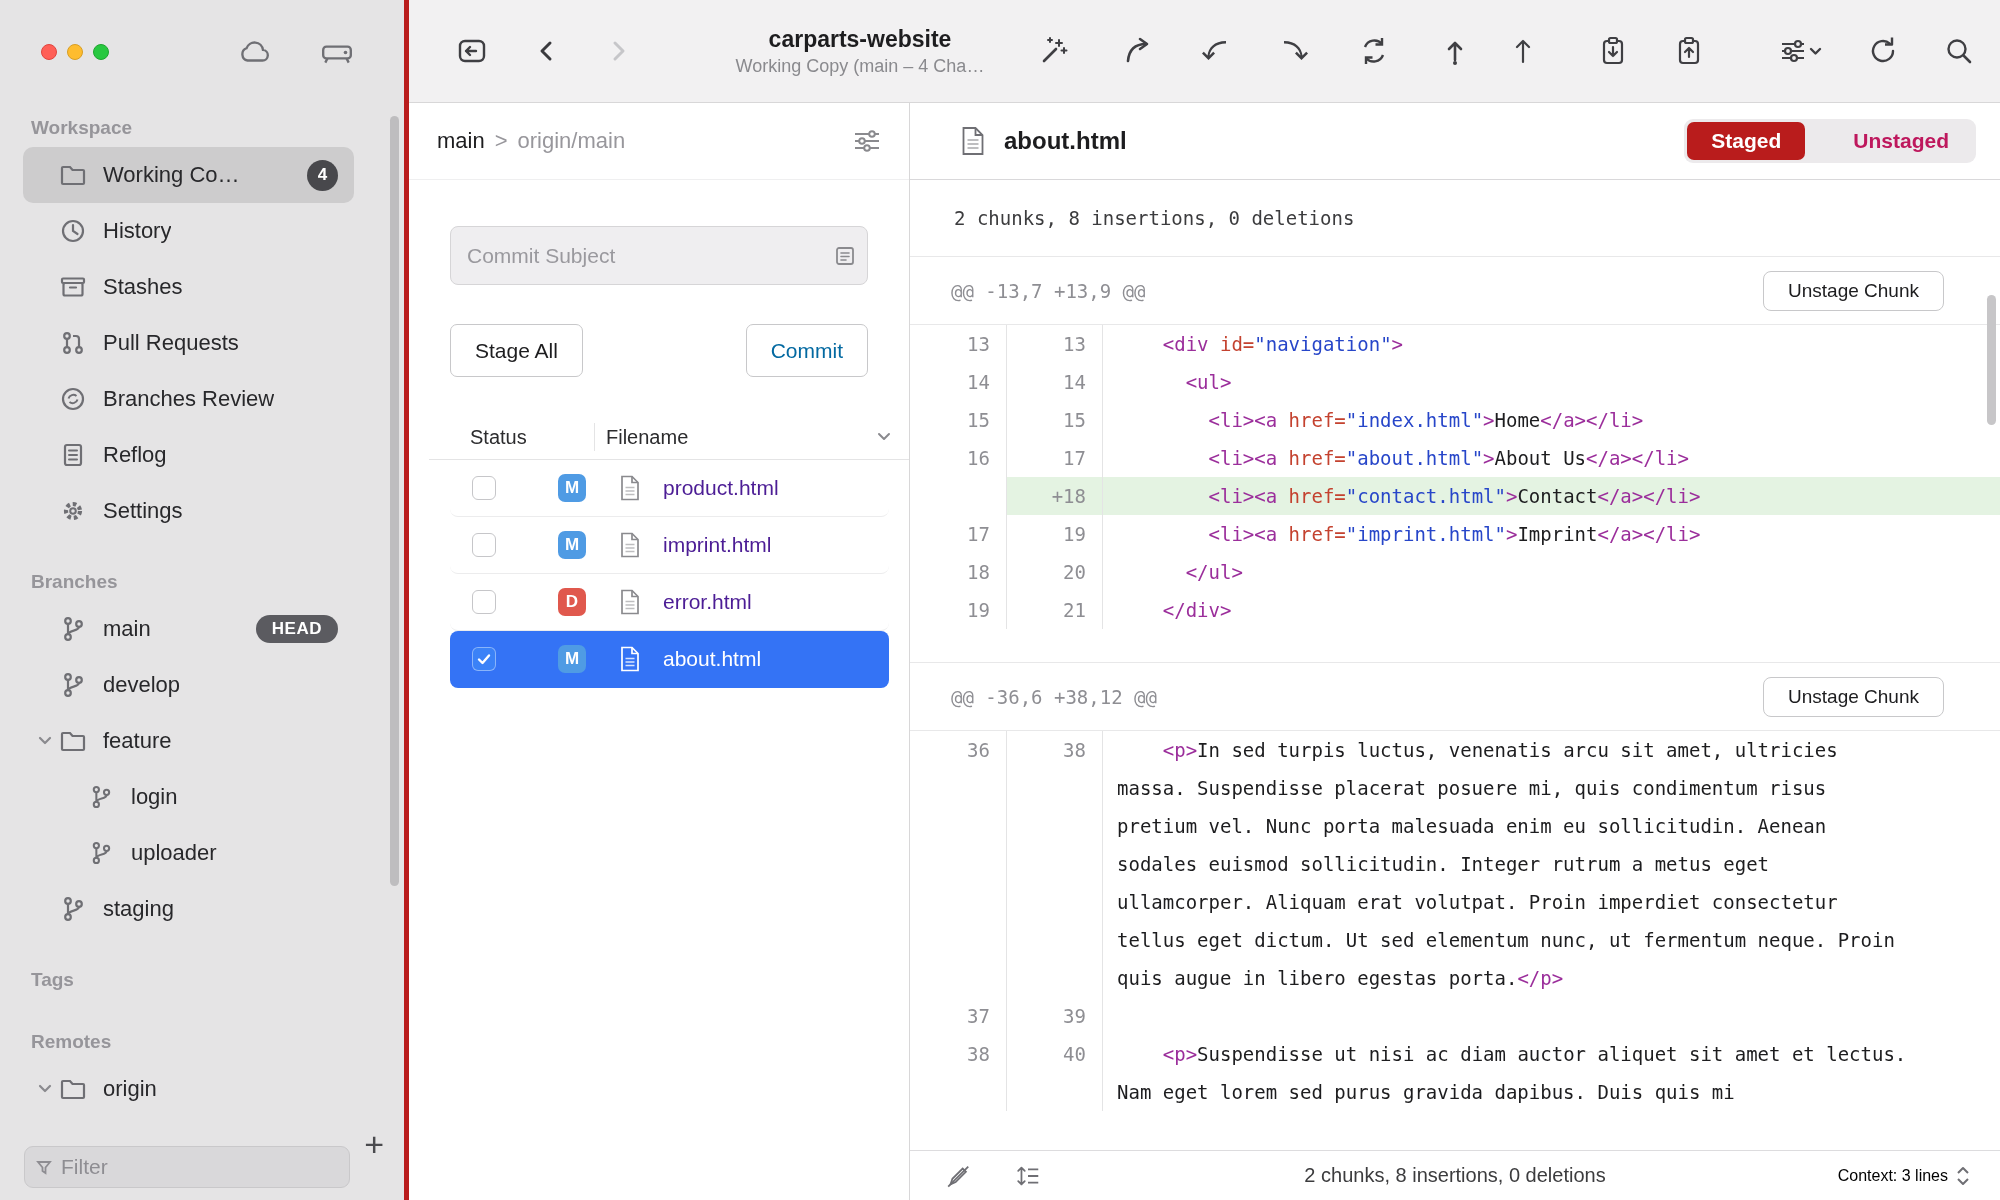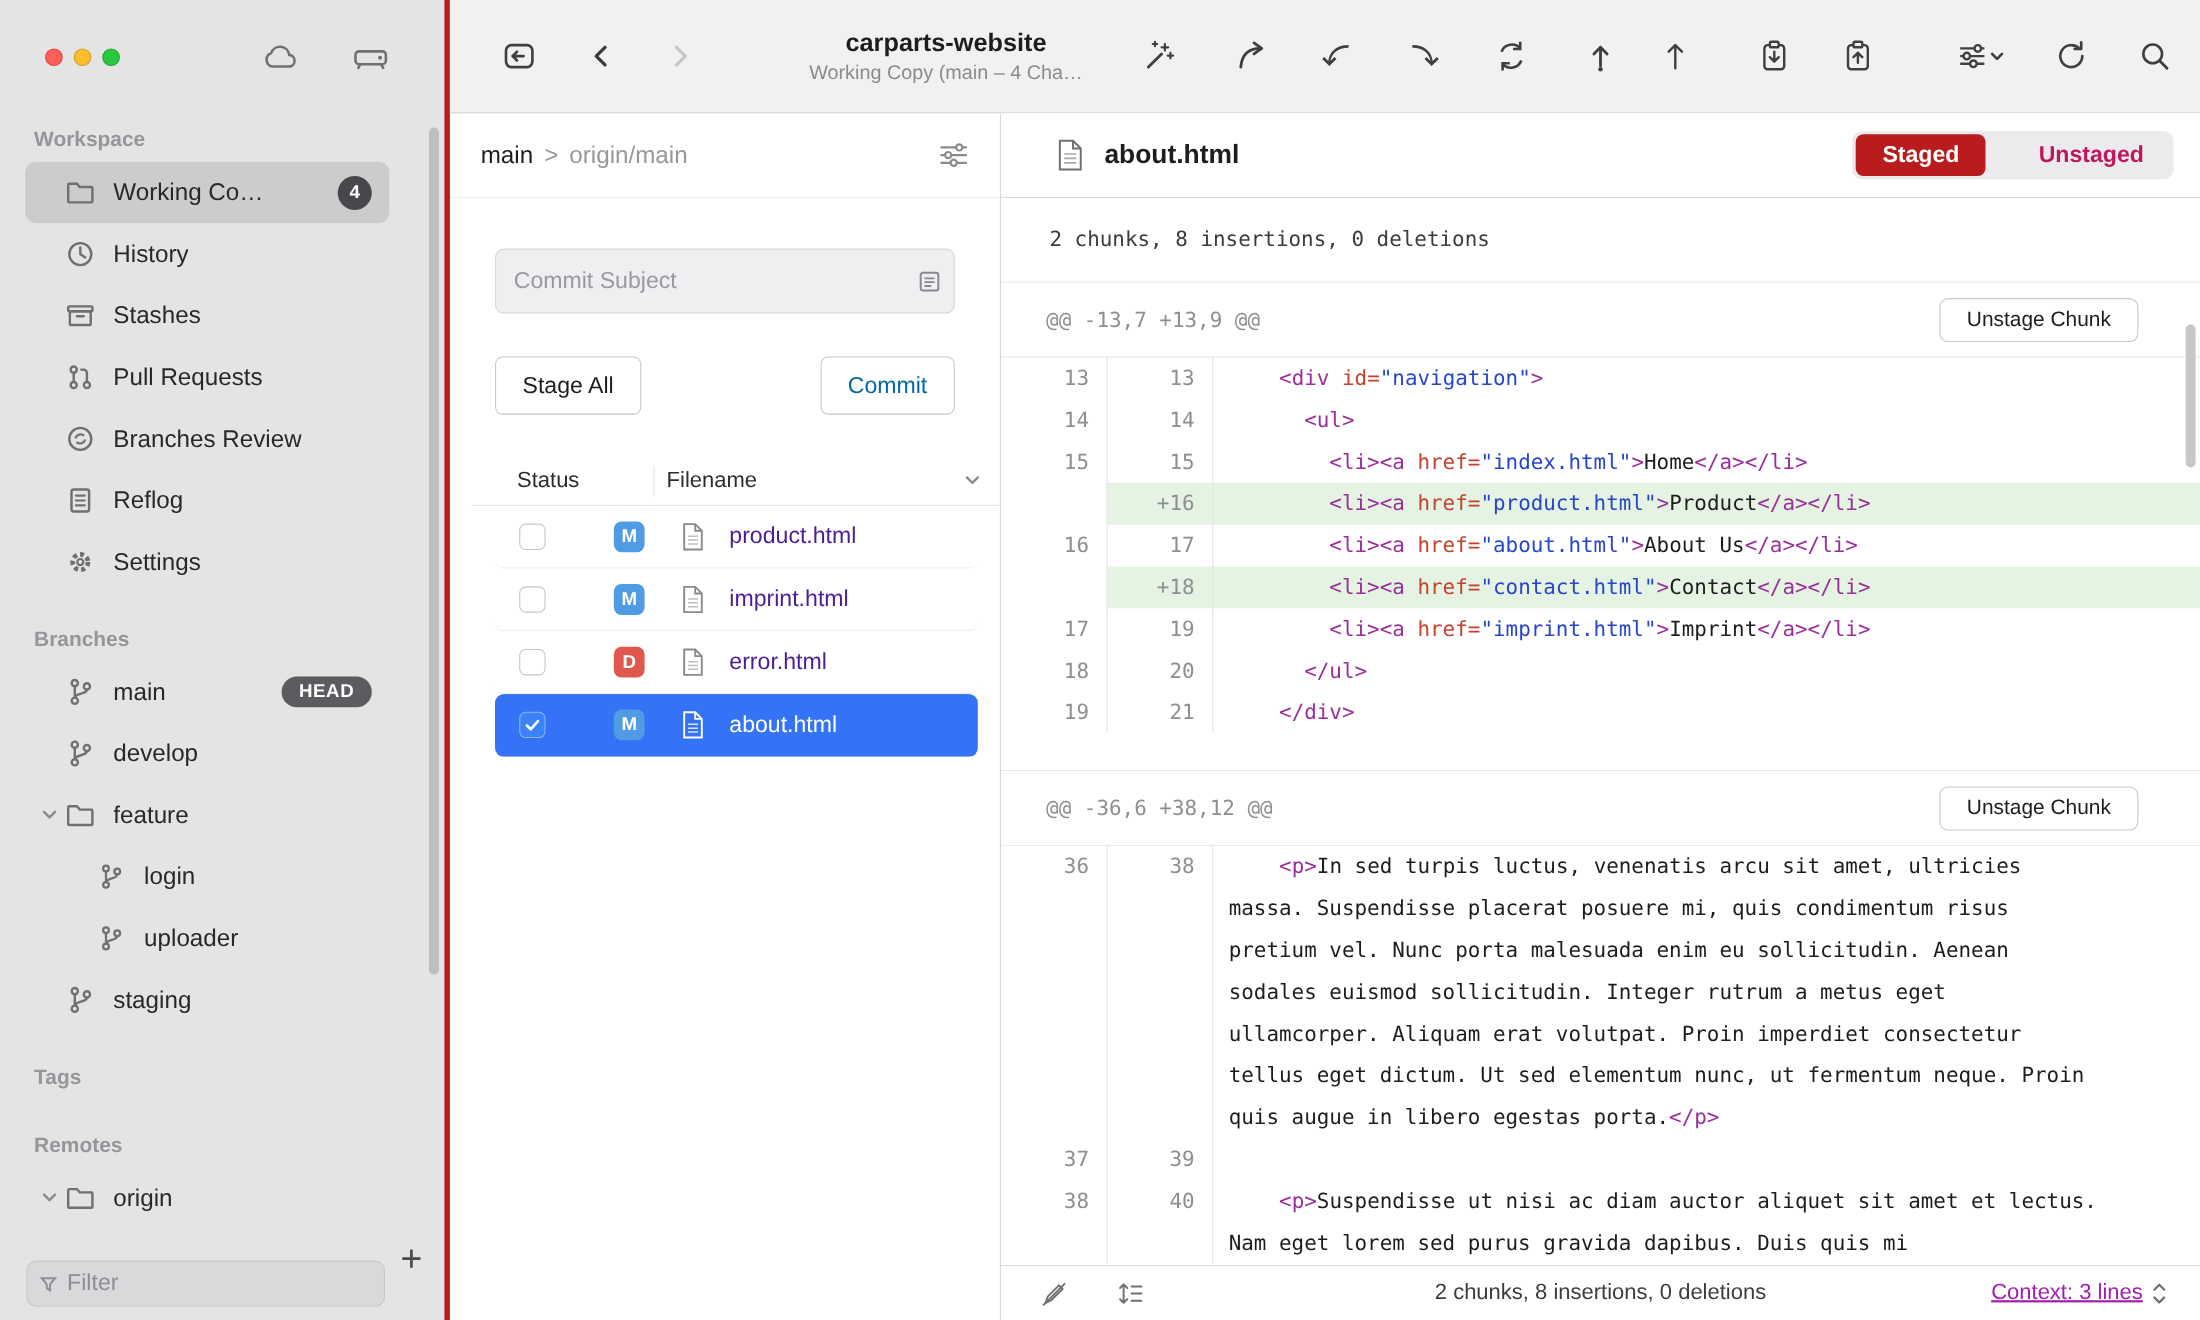--- a/index.html
+++ b/index.html
@@ -126,21 +126,21 @@
   .drow.added .ln.new, .drow.added .dcode { background:#e4f3e2; }
   .c-tag { color:#9b2e9b; }
   .c-attr { color:#c4422f; }
   .c-str { color:#2746c9; }
   .c-plain { color:#1d1d1f; }
 
   .dfooter { position:absolute; left:0; right:0; bottom:0; height:50px; background:#fff;
              border-top:1px solid #dddcde; display:flex; align-items:center; padding:0 30px 0 34px; z-index:3; }
   .dfooter .fic { display:flex; color:#6f6f74; margin-right:42px; }
   .dfooter .fsummary { position:absolute; left:50%; transform:translateX(-50%); font-size:20px; color:#3c3c3e; }
-  .dfooter .ctx { margin-left:auto; display:flex; align-items:center; gap:8px; font-size:20px; color:#a21caf;text-decoration:underline; }
+  .dfooter .ctx { margin-left:auto; display:flex; align-items:center; gap:8px; font-size:16px; color:#000000; }
   .d-scrollbar { position:absolute; right:4px; top:192px; width:9px; height:130px; background:#c7c6c8; border-radius:5px; z-index:4; }
 
   svg { display:block; }
 </style>
 </head>
 <body>
 
 <div class="app">
 
   <aside class="sidebar">
@@ -603,25 +603,20 @@
             </div>
             <div class="drow">
               <div class="ln old">14</div>
               <div class="ln new">14</div>
               <div class="dcode"><span class="c-plain">      </span><span class="c-tag">&lt;ul&gt;</span></div>
             </div>
             <div class="drow">
               <div class="ln old">15</div>
               <div class="ln new">15</div>
               <div class="dcode"><span class="c-plain">        </span><span class="c-tag">&lt;li&gt;&lt;a </span><span class="c-attr">href=</span><span class="c-str">"index.html"</span><span class="c-tag">&gt;</span><span class="c-plain">Home</span><span class="c-tag">&lt;/a&gt;&lt;/li&gt;</span></div>
-            </div>
-            <div class="drow added">
-              <div class="ln old"></div>
-              <div class="ln new">+16</div>
-              <div class="dcode"><span class="c-plain">        </span><span class="c-tag">&lt;li&gt;&lt;a </span><span class="c-attr">href=</span><span class="c-str">"product.html"</span><span class="c-tag">&gt;</span><span class="c-plain">Product</span><span class="c-tag">&lt;/a&gt;&lt;/li&gt;</span></div>
             </div>
             <div class="drow">
               <div class="ln old">16</div>
               <div class="ln new">17</div>
               <div class="dcode"><span class="c-plain">        </span><span class="c-tag">&lt;li&gt;&lt;a </span><span class="c-attr">href=</span><span class="c-str">"about.html"</span><span class="c-tag">&gt;</span><span class="c-plain">About Us</span><span class="c-tag">&lt;/a&gt;&lt;/li&gt;</span></div>
             </div>
             <div class="drow added">
               <div class="ln old"></div>
               <div class="ln new">+18</div>
               <div class="dcode"><span class="c-plain">        </span><span class="c-tag">&lt;li&gt;&lt;a </span><span class="c-attr">href=</span><span class="c-str">"contact.html"</span><span class="c-tag">&gt;</span><span class="c-plain">Contact</span><span class="c-tag">&lt;/a&gt;&lt;/li&gt;</span></div>

